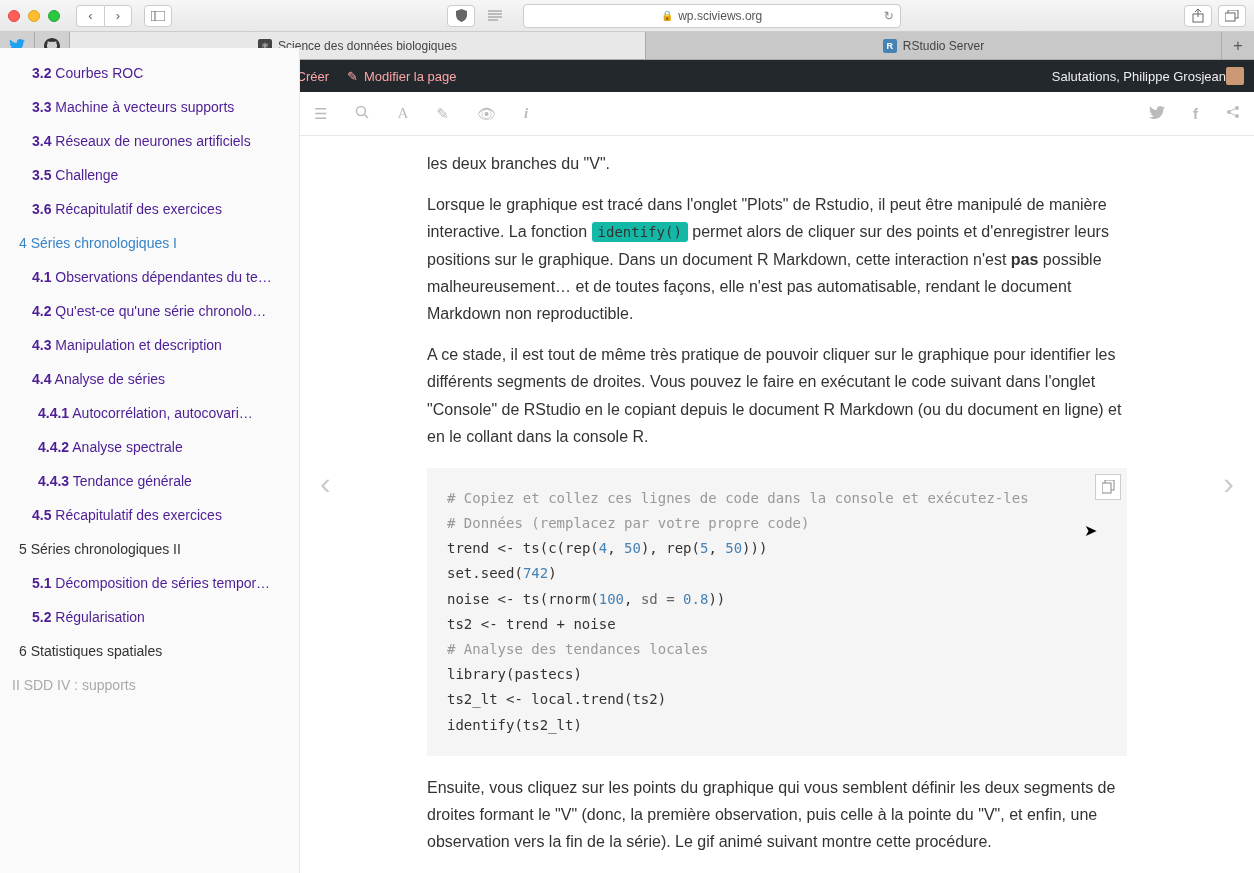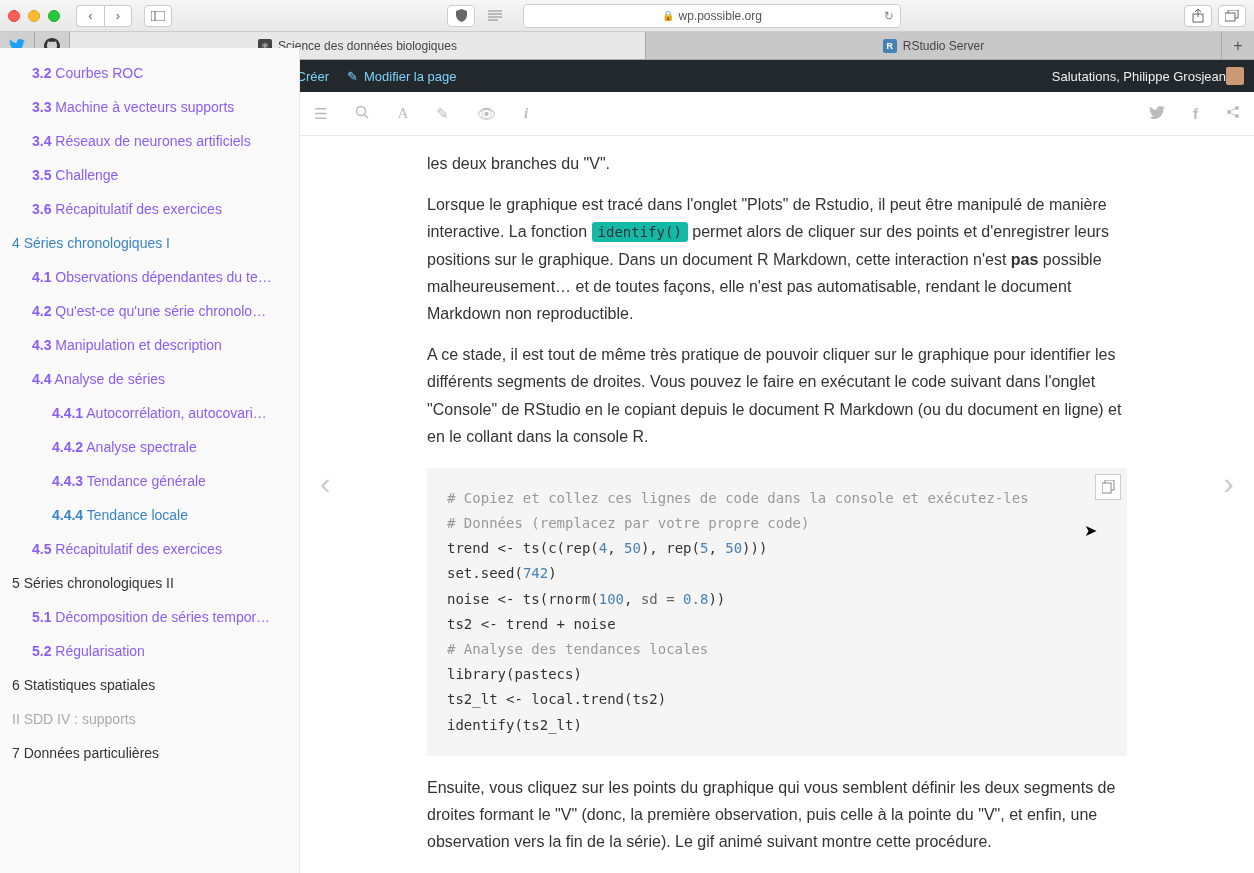--- a/index.html
+++ b/index.html
@@ -28,44 +28,44 @@
     .browser-tab.active { background: #e8e8e8; }
     .browser-tab.inactive { background: #c8c8c8; }
     .tab-icon { width: 14px; height: 14px; display: inline-flex; align-items: center; justify-content: center; font-size: 10px; }
     .tab-icon.sci { background: #444; color: #fff; border-radius: 2px; font-size: 9px; }
     .tab-icon.rst { background: #4682b4; color: #fff; border-radius: 2px; font-weight: bold; font-size: 9px; }
     .add-tab { width: 32px; display: flex; align-items: center; justify-content: center; color: #555; font-size: 16px; }
 
     
     .wp-admin-bar { height: 32px; background: #23282d; color: #eee; display: flex; align-items: center; padding: 0 10px; font-size: 13px; }
     .wp-left { display: flex; align-items: center; gap: 18px; }
-    .wp-item { display: flex; align-items: center; gap: 6px; color: #7dd3fc; }
+    .wp-item { display: flex; align-items: center; gap: 6px; color: #fca5a5; }
     .wp-right { margin-left: auto; display: flex; align-items: center; gap: 0; }
     .wp-avatar { width: 18px; height: 18px; background: #c97; border-radius: 2px; }
 
     
     .book-toolbar { height: 44px; border-bottom: 1px solid #e8e8e8; display: flex; align-items: center; padding: 0 14px; gap: 28px; color: #bbb; font-size: 15px; margin-left: 300px; }
     .book-toolbar .right { margin-left: auto; display: flex; gap: 28px; }
 
     
     .main-area { display: flex; height: calc(873px - 32px - 28px - 32px); position: relative; }
     .sidebar { width: 300px; background: #fafafa; border-right: 1px solid #e8e8e8; overflow-y: auto; font-size: 14px; color: #333; padding: 8px 0; position: absolute; top: -44px; bottom: 0; left: 0; padding-top: 8px; }
     .main-content-wrap { margin-left: 300px; flex: 1; position: relative; overflow: hidden; }
     .content { padding: 0 60px 20px 60px; font-size: 16px; line-height: 1.7; color: #333; max-width: 820px; margin: 0 auto; }
     .content p { margin: 14px 0; }
     .content strong { font-weight: bold; }
     .inline-code { background: #14b8a6; padding: 2px 6px; font-family: Menlo, Monaco, monospace; font-size: 14px; border-radius: 3px; }
 
     
-    .toc-item { padding: 9px 16px; color: #8b5cf6; cursor: pointer; white-space: nowrap; overflow: hidden; text-overflow: ellipsis; }
+    .toc-item { padding: 9px 16px; color: #4c1d95; cursor: pointer; white-space: nowrap; overflow: hidden; text-overflow: ellipsis; }
     .toc-item.lvl1 { padding-left: 32px; }
-    .toc-item.lvl2 { padding-left: 52px; }
+    .toc-item.lvl2 { padding-left: 38px; }
     .toc-item .num { font-weight: bold; }
     .toc-item.active { color: #3884c7; }
-    .toc-chapter { padding: 9px 12px; }
+    .toc-chapter { padding: 9px 12px; margin-left: 7px; }
     .toc-chapter.active { color: #3884c7; }
     .toc-part { padding: 9px 12px; color: #aaa; }
 
     
     .code-block { background: #f5f5f5; padding: 18px 20px; font-family: Menlo, Monaco, Consolas, monospace; font-size: 14px; line-height: 1.8; margin: 18px 0; position: relative; white-space: pre; overflow-x: auto; color: #333; }
     .copy-btn { position: absolute; top: 6px; right: 6px; width: 26px; height: 26px; border: 1px solid #ccc; background: #fff; display: flex; align-items: center; justify-content: center; font-size: 13px; color: #888; }
     .c-comment { color: #999; }
     .c-fn { font-weight: normal; }
     .c-num { color: #4682b4; }
     .c-op { color: #666; }
@@ -104,21 +104,21 @@
   <div class="icon-btn" style="border:none;background:transparent;">
     <svg width="14" height="11" viewBox="0 0 14 11">
         <line x1="0" y1="1" x2="14" y2="1" stroke="#888"></line>
         <line x1="0" y1="4" x2="14" y2="4" stroke="#888"></line>
         <line x1="0" y1="7" x2="14" y2="7" stroke="#888"></line>
         <line x1="0" y1="10" x2="10" y2="10" stroke="#888"></line>
       </svg>
   </div>
   <div class="url-bar">
     <span class="lock">🔒</span>
-    <span>wp.possible.org</span>
+    <span>wp.sciviews.org</span>
     <span class="reload">↻</span>
   </div>
   <div style="flex:0.7"></div>
   <div class="icon-btn">
     <svg width="12" height="14" viewBox="0 0 12 14">
         <rect x="1" y="5" width="10" height="8" fill="none" stroke="#666"></rect>
         <line x1="6" y1="0" x2="6" y2="8" stroke="#666"></line>
         <polyline points="3,3 6,0 9,3" fill="none" stroke="#666"></polyline>
       </svg>
   </div>
@@ -186,28 +186,26 @@
     <div class="toc-item lvl1"><span class="num">3.5</span> <span>Challenge</span></div>
     <div class="toc-item lvl1"><span class="num">3.6</span> <span>Récapitulatif des exercices</span></div>
     <div class="toc-chapter active"><span class="num">4</span> <span>Séries chronologiques I</span></div>
     <div class="toc-item lvl1"><span class="num">4.1</span> <span>Observations dépendantes du te…</span></div>
     <div class="toc-item lvl1"><span class="num">4.2</span> <span>Qu'est-ce qu'une série chronolo…</span></div>
     <div class="toc-item lvl1"><span class="num">4.3</span> <span>Manipulation et description</span></div>
     <div class="toc-item lvl1"><span class="num">4.4</span> <span>Analyse de séries</span></div>
     <div class="toc-item lvl2"><span class="num">4.4.1</span> <span>Autocorrélation, autocovari…</span></div>
     <div class="toc-item lvl2"><span class="num">4.4.2</span> <span>Analyse spectrale</span></div>
     <div class="toc-item lvl2"><span class="num">4.4.3</span> <span>Tendance générale</span></div>
-    <div class="toc-item lvl2 active"><span class="num">4.4.4</span> <span>Tendance locale</span></div>
     <div class="toc-item lvl1"><span class="num">4.5</span> <span>Récapitulatif des exercices</span></div>
     <div class="toc-chapter"><span class="num">5</span> <span>Séries chronologiques II</span></div>
     <div class="toc-item lvl1"><span class="num">5.1</span> <span>Décomposition de séries tempor…</span></div>
     <div class="toc-item lvl1"><span class="num">5.2</span> <span>Régularisation</span></div>
     <div class="toc-chapter"><span class="num">6</span> <span>Statistiques spatiales</span></div>
     <div class="toc-part">II SDD IV : supports</div>
-    <div class="toc-chapter"><span class="num">7</span> <span>Données particulières</span></div>
   </div>
 
   <div class="main-content-wrap">
 
     <div class="book-toolbar" style="margin-left:0;">
       <span>☰</span>
       <span>
         <svg width="14" height="14" viewBox="0 0 14 14">
             <circle cx="6" cy="6" r="4.5" fill="none" stroke="#bbb" stroke-width="1.5"></circle>
             <line x1="9.5" y1="9.5" x2="13" y2="13" stroke="#bbb" stroke-width="1.5"></line>

